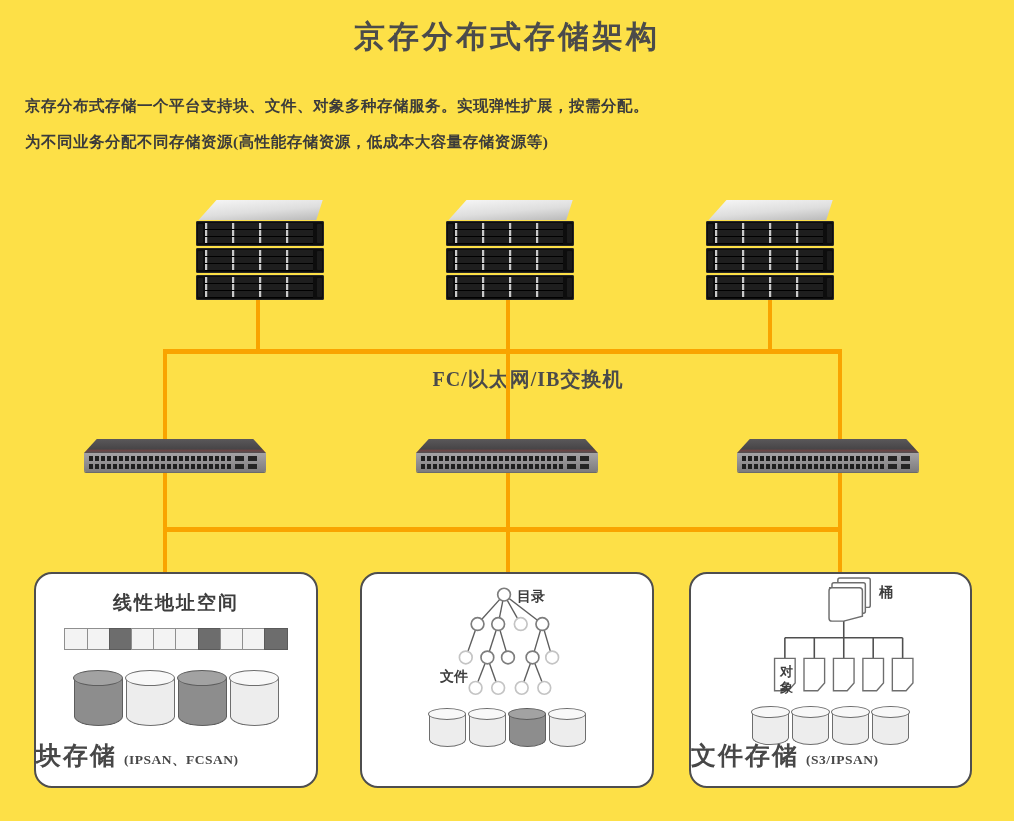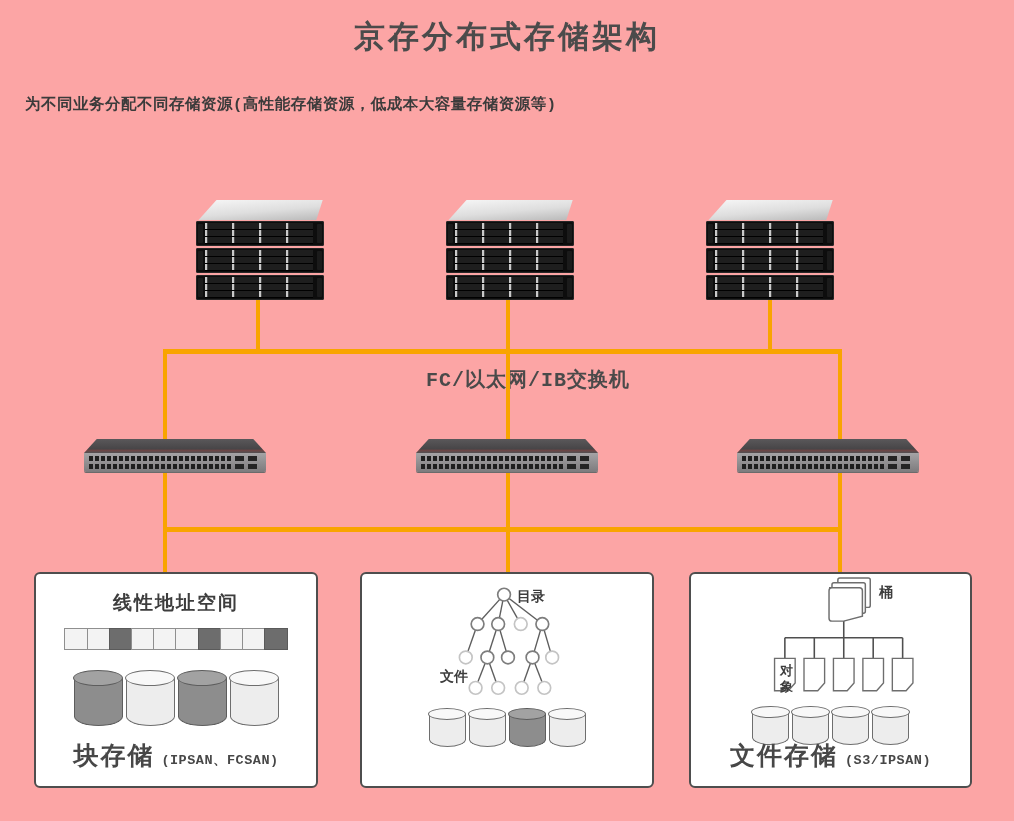--- a/index.html
+++ b/index.html
@@ -1,17 +1,17 @@
 <!DOCTYPE html>
 <html><head>
 <meta charset="utf-8">
 <style>
   html,body{margin:0;padding:0;background:#fff;}
-  .canvas{position:relative;width:1014px;height:821px;background:#fca5a5;overflow:hidden;
-          font-family:Liberation Mono, monospace;color:#3f3f3f;}
+  .canvas{position:relative;width:1014px;height:821px;background:#fde047;overflow:hidden;
+          font-family:Liberation Serif, serif;color:#3f3f3f;}
 
   
   .page-title{position:absolute;top:16px;left:0;right:0;text-align:center;
               font-size:31px;font-weight:700;letter-spacing:3px;color:#4b4b4b;}
   .desc{position:absolute;left:25px;top:98px;font-size:15.5px;font-weight:600;
         letter-spacing:.5px;color:#3b3b3b;line-height:1;}
   .desc div{margin-bottom:20px;}
   .switch-label{position:absolute;left:363px;top:366px;width:330px;text-align:center;
                 font-size:20px;font-weight:700;color:#4a4a4a;letter-spacing:1px;}
 
@@ -46,55 +46,56 @@
         background-repeat:no-repeat,no-repeat;}
   .sw-front::after{content:'';position:absolute;right:7px;top:3px;bottom:3px;width:24px;
         background-image:
           repeating-linear-gradient(90deg,#242424 0 9px,transparent 9px 13px),
           repeating-linear-gradient(90deg,#242424 0 9px,transparent 9px 13px);
         background-size:100% 5px,100% 5px;background-position:0 0,0 8px;
         background-repeat:no-repeat,no-repeat;}
 
   
   .sbox{position:absolute;top:572px;height:216px;background:#fff;border:2.2px solid #4e4e4e;
-        border-radius:6px;z-index:2;box-sizing:border-box;}
+        border-radius:18px;z-index:2;box-sizing:border-box;}
   .b1-title{position:absolute;top:16px;left:0;right:0;text-align:center;
             font-size:19px;font-weight:700;letter-spacing:2px;color:#3d3d3d;}
   .strip{position:absolute;top:54px;left:30px;width:222px;height:22px;display:flex;}
   .cell{flex:1;border:1.6px solid #8f8f8f;margin-left:-1.6px;box-sizing:border-box;}
   .cell.light{background:#f3f3f3;}
   .cell.dark{background:#6d6d6d;border-color:#5a5a5a;}
 
   .cyl-row{position:absolute;left:0;right:0;display:flex;justify-content:center;gap:3px;}
   .cyl{position:relative;width:49px;height:48px;border:1.7px solid #6e6e6e;border-top:none;
        border-radius:0 0 25px 25px / 0 0 10px 10px;background:#ededed;box-sizing:border-box;}
   .cyl::before{content:'';position:absolute;left:-1.7px;right:-1.7px;top:-8px;height:16px;
        background:#f8f8f8;border:1.7px solid #6e6e6e;border-radius:50%;box-sizing:border-box;}
   .cyl.dark{background:#8d8d8d;border-color:#5d5d5d;}
   .cyl.dark::before{background:#a2a2a2;border-color:#5d5d5d;}
   .cyl.small{width:37px;height:33px;border-radius:0 0 19px 19px / 0 0 8px 8px;}
   .cyl.small::before{top:-6px;height:12px;}
 
-  .caption{position:absolute;left:0;right:0;bottom:14px;display:flex;justify-content:center;
+  .caption{position:absolute;left:0;right:0;bottom:14px;display:flex;
            align-items:baseline;gap:7px;color:#474747;white-space:nowrap;}
   .cap-main{font-size:25px;font-weight:700;letter-spacing:2px;}
   .cap-sub{font-size:13.5px;font-weight:700;letter-spacing:.5px;}
 
   .illus-svg{position:absolute;inset:0;width:100%;height:100%;}
   .t-label{position:absolute;font-size:14px;font-weight:700;color:#3d3d3d;line-height:1;}
   .v-label{position:absolute;width:15px;font-size:13px;font-weight:700;color:#3d3d3d;
            line-height:16px;text-align:center;word-break:break-all;}
 </style>
 </head>
 <body>
 
 <div class="canvas">
 
   <div class="page-title">京存分布式存储架构</div>
   <div class="desc">
+    <div>京存分布式存储一个平台支持块、文件、对象多种存储服务。实现弹性扩展，按需分配。</div>
     <div>为不同业务分配不同存储资源(高性能存储资源，低成本大容量存储资源等)</div>
   </div>
 
   <div class="oline" style="left: 256px; top: 298px; width: 4px; height: 53px; background: rgb(249, 164, 0);"></div>
   <div class="oline" style="left: 506px; top: 298px; width: 4px; height: 53px; background: rgb(249, 164, 0);"></div>
   <div class="oline" style="left: 768px; top: 298px; width: 4px; height: 53px; background: rgb(249, 164, 0);"></div>
   <div class="oline" style="left: 163px; top: 349px; width: 679px; height: 5px; background: rgb(249, 164, 0);"></div>
   <div class="oline" style="left: 163px; top: 349px; width: 4px; height: 225px; background: rgb(249, 164, 0);"></div>
   <div class="oline" style="left: 506px; top: 349px; width: 4px; height: 225px; background: rgb(249, 164, 0);"></div>
   <div class="oline" style="left: 838px; top: 349px; width: 4px; height: 225px; background: rgb(249, 164, 0);"></div>

